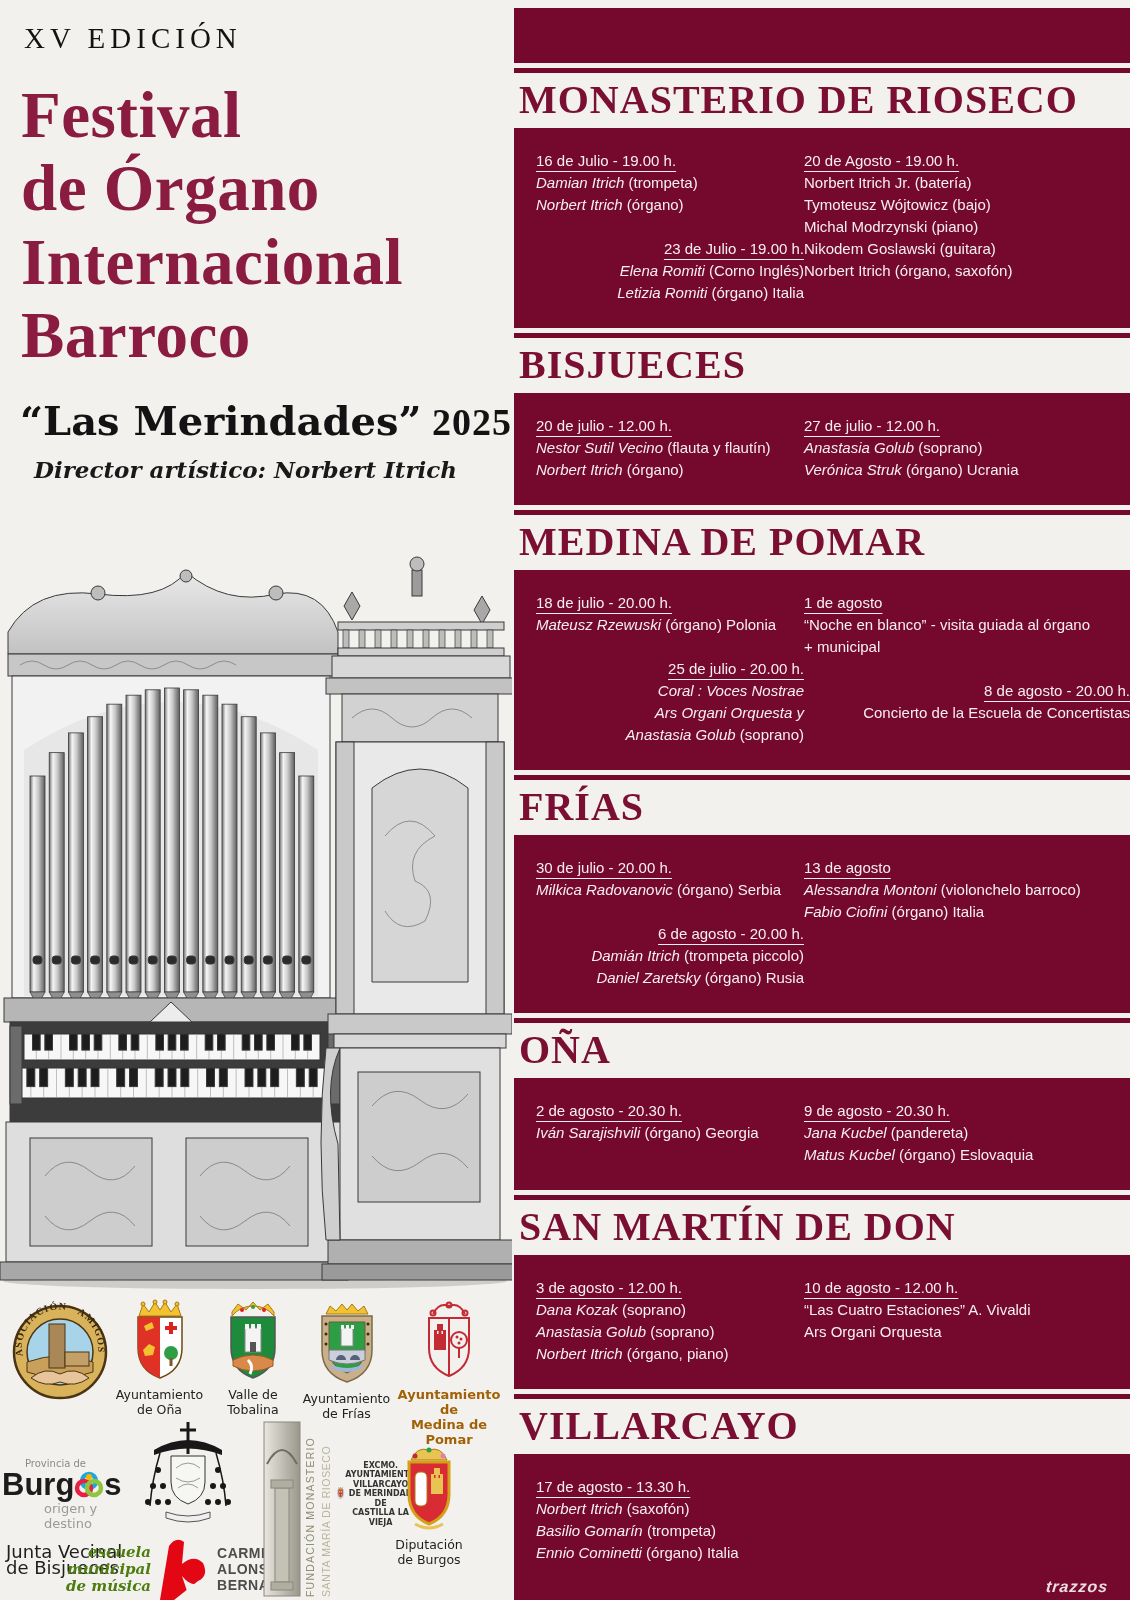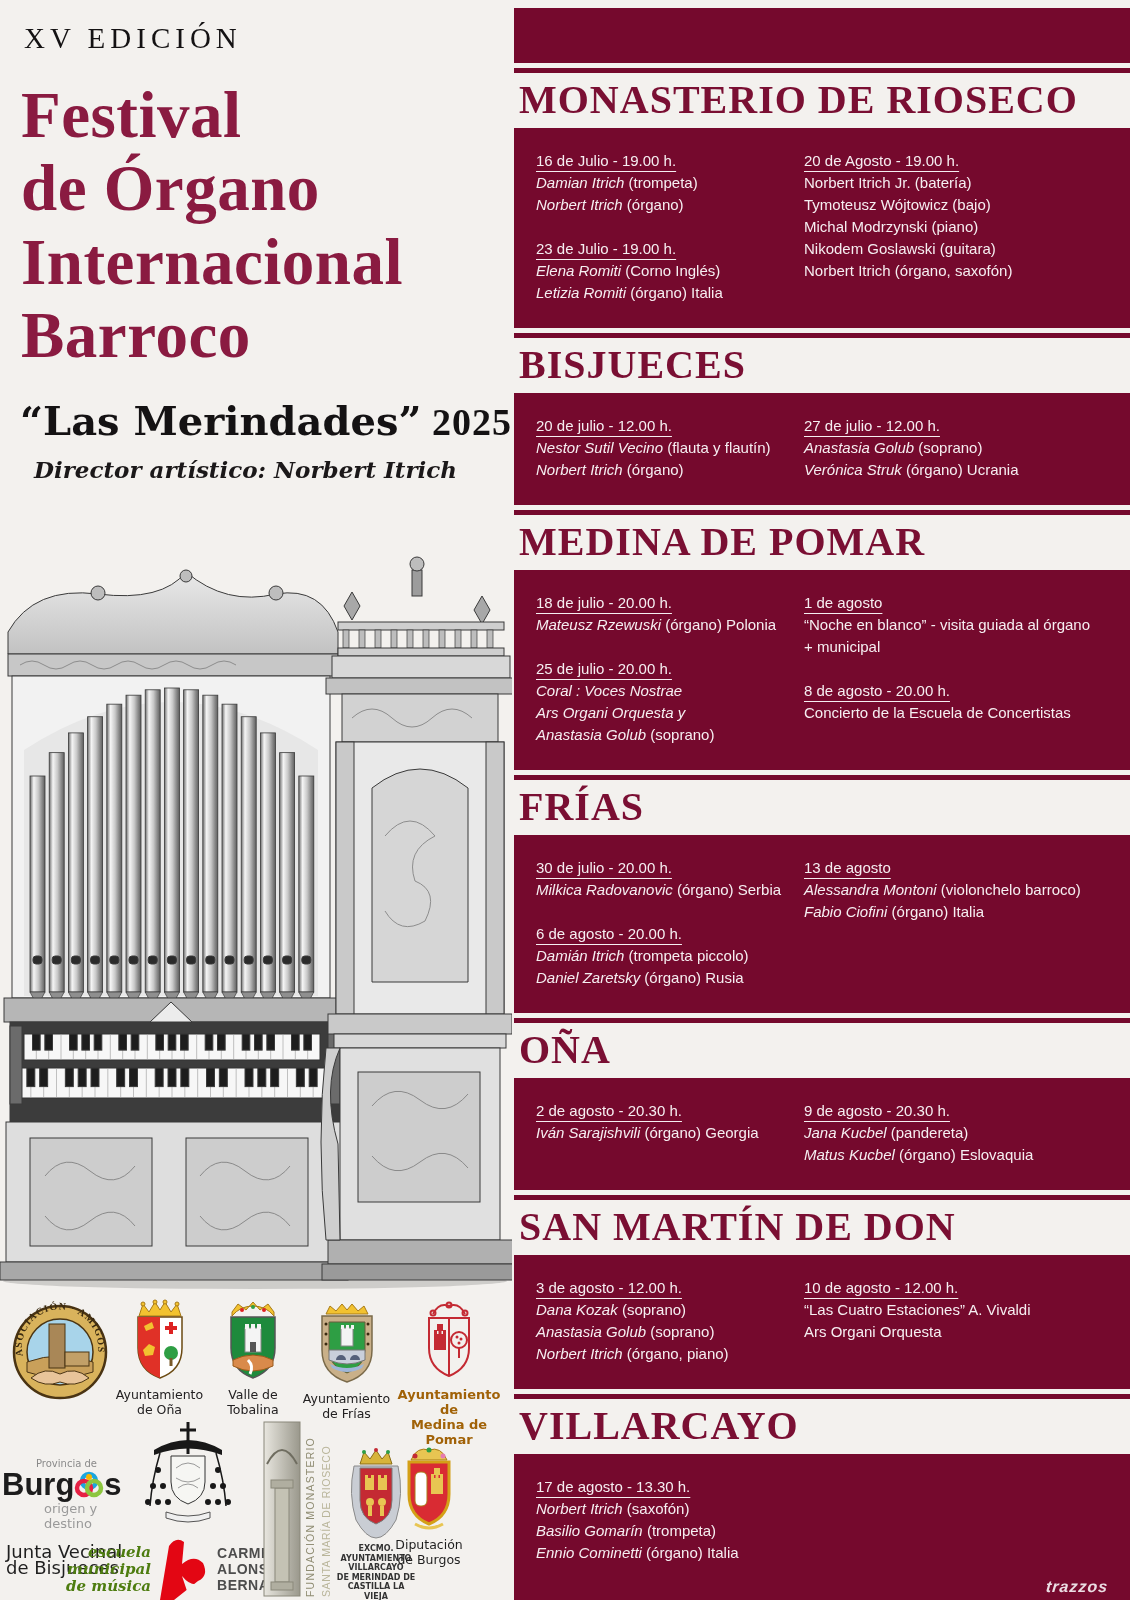--- a/index.html
+++ b/index.html
@@ -18,49 +18,49 @@
             font-weight:700;font-size:23px;color:#1b1819;}
   .organ{position:absolute;left:0;top:536px;width:512px;height:754px;}
   
   .logos-row1{position:absolute;left:0;top:1298px;width:512px;display:flex;
               justify-content:space-between;align-items:flex-start;padding:0 8px;box-sizing:border-box;}
   .logo-item{display:flex;flex-direction:column;align-items:center;width:92px;}
   .logo-item .cap{margin-top:3px;font-size:12.5px;line-height:15px;text-align:center;color:#232122;}
   .logo-item .cap.bold{font-weight:700;color:#a16207;font-size:13px;}
   .logos-row2{position:absolute;left:0;top:1420px;width:512px;height:180px;}
   .burgos{position:absolute;left:2px;top:38px;width:130px;}
-  .b-prov{display:block;margin-left:34px;font-size:10px;color:#8a8a8a;}
+  .b-prov{display:block;margin-left:23px;font-size:10px;color:#8a8a8a;}
   .b-word{font-family:"Liberation Sans",sans-serif;font-weight:700;font-size:31px;color:#1c1c1c;
           display:flex;align-items:center;line-height:30px;}
   .b-tag{display:block;margin-left:42px;font-size:13px;color:#9a9a9a;margin-top:0px;}
   .crest-bishop{position:absolute;left:138px;top:0px;}
   .junta{position:absolute;left:6px;top:124px;font-size:18px;line-height:16px;color:#1f1f1f;}
   .escuela{position:absolute;left:66px;top:116px;display:flex;align-items:center;gap:5px;}
   .esc-script{font-family:"DejaVu Serif",serif;font-style:italic;font-weight:700;font-size:15px;
               line-height:17px;text-align:right;color:#4d7c0f;}
   .esc-name{font-family:"Liberation Sans",sans-serif;font-weight:700;font-size:14px;line-height:16px;
             color:#4d4d4d;letter-spacing:.5px;}
   .fundacion{position:absolute;left:262px;top:0px;}
-  .villarcayo-logo{position:absolute;left:336px;top:24px;width:80px;display:flex;flex-direction:column;align-items:center;}
+  .villarcayo-logo{position:absolute;left:336px;top:24px;width:80px;display:flex;align-items:center;}
   .villarcayo-logo .cap{font-size:8px;line-height:9.5px;font-weight:700;color:#333;text-align:center;margin-top:2px;}
   .diputacion{position:absolute;left:392px;top:22px;width:74px;display:flex;flex-direction:column;align-items:center;}
   .diputacion .cap{font-size:12.5px;line-height:15px;color:#1f1f1f;text-align:center;margin-top:3px;}
   
   .right-col{position:absolute;left:514px;top:8px;width:616px;height:1600px;display:flex;flex-direction:column;}
   .topbar{height:55px;background:#75092D;flex:none;}
   .sep{height:5px;background:#75092D;margin-top:5px;flex:none;}
   .sec-head{padding:6px 0 7px 5px;flex:none;}
   .sec-title{margin:0;font-family:"Liberation Serif",serif;font-weight:700;font-size:40px;
              line-height:1.05;color:#7A0F33;letter-spacing:1px;}
   .sec-block{background:#75092D;color:#F6EEF1;padding:22px 0 24px 22px;flex:none;
              display:grid;grid-template-columns:268px 1fr;
              font-family:"Liberation Sans",sans-serif;font-size:15px;line-height:22px;}
   .sec-block.last{flex:1;position:relative;}
   .event{white-space:nowrap;}
-  .event + .event{margin-top:22px;}
+  .event + .event{margin-top:22px;text-align:right;}
   .event .date{text-decoration:underline;text-underline-offset:5px;text-decoration-thickness:1px;}
   .event em{font-style:italic;}
   .signature{position:absolute;right:22px;bottom:10px;font-style:italic;font-weight:700;
              font-size:16px;color:#EBDDE3;letter-spacing:1px;transform:skewX(-6deg);}
 </style>
 </head>
 <body>
 
 <div class="poster">
 

